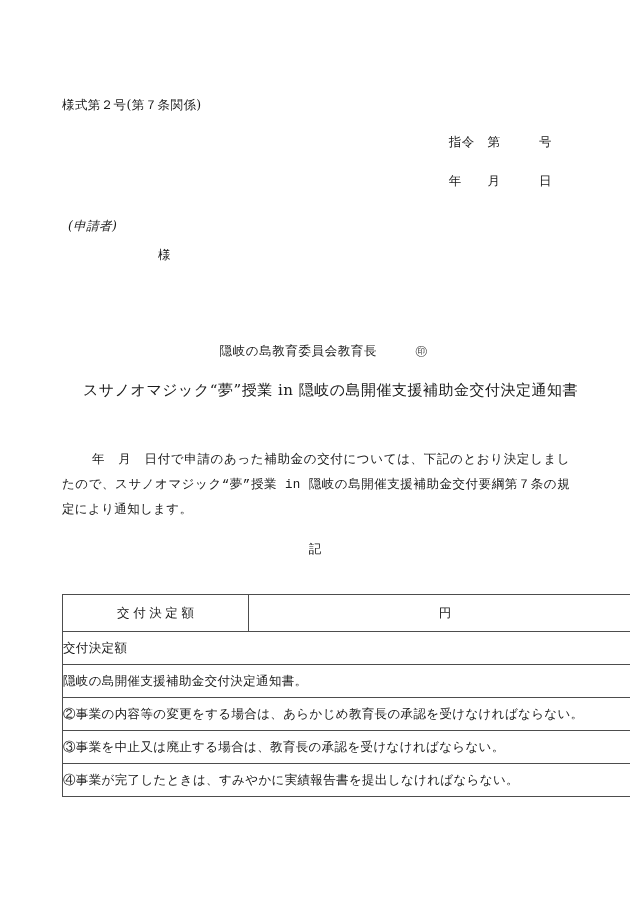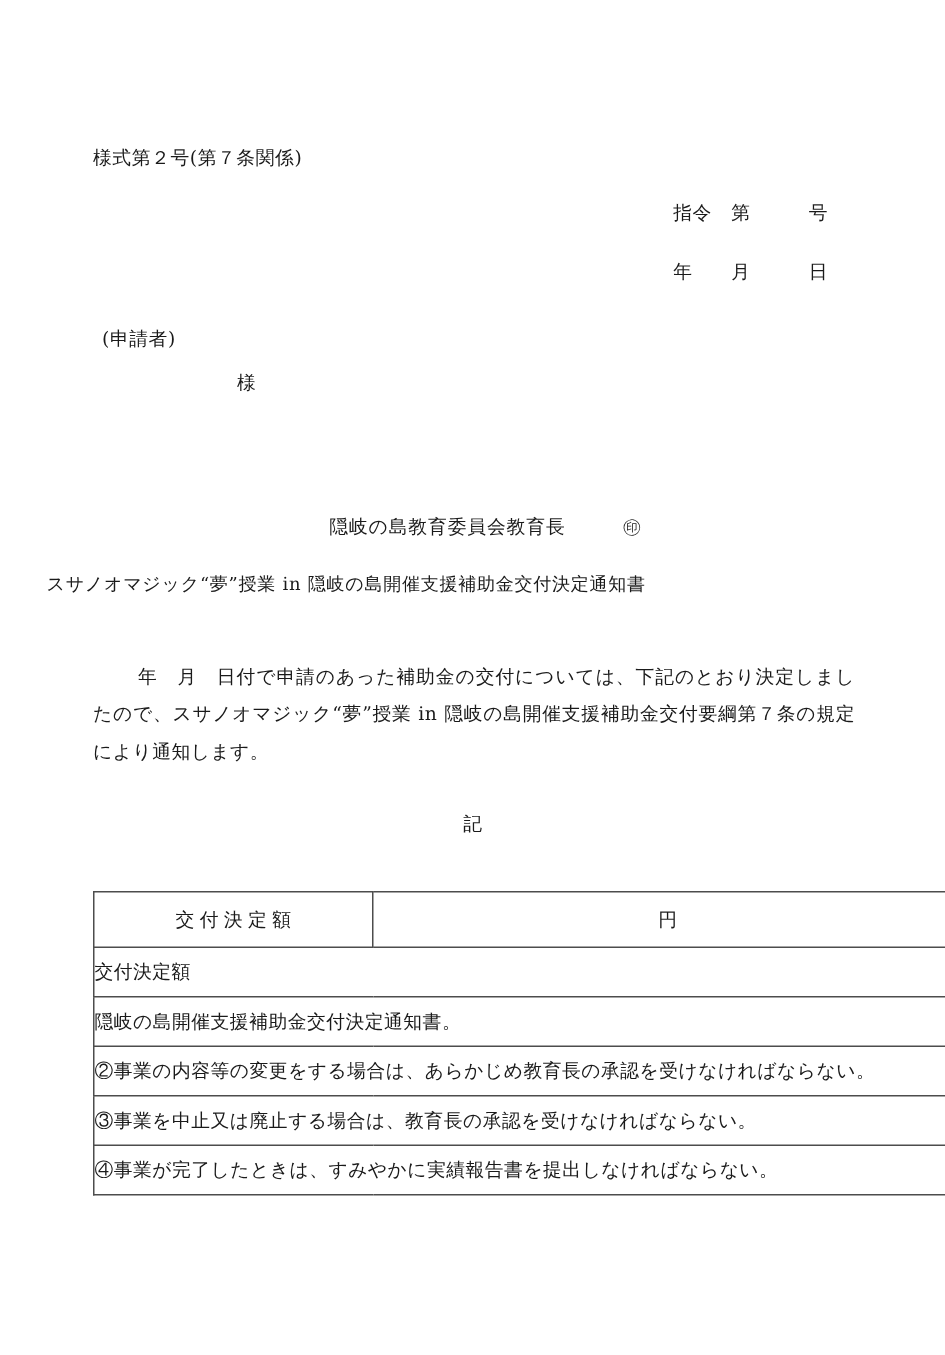--- a/index.html
+++ b/index.html
@@ -50,20 +50,21 @@
     white-space: pre;
     margin-bottom: 20px;
     letter-spacing: 0.4px;
   }
   .meta-row:last-child { margin-bottom: 15px; }
 
   
   .applicant-label {
     left: 68px;
     top: 217px;
+    font-style: italic;
   }
   .applicant-sama {
     left: 158px;
     top: 246px;
   }
 
   
   .issuer-line {
     position: absolute;
     left: 0;
@@ -80,37 +81,39 @@
     margin-left: 38px;
     font-size: 12.5px;
   }
 
   
   .doc-title {
     position: absolute;
     left: 0;
     right: 0;
     top: 381px;
-    font-size: 12px;
+    text-align: center;
+    font-size: 15px;
     letter-spacing: 0.5px;
     white-space: pre;
     padding-left: 31px;
   }
 
   
   .body-para {
     position: absolute;
     left: 62px;
-    top: 438px;
+    top: 448px;
     width: 508px;
     font-size: 12.5px;
     line-height: 2.0;
     letter-spacing: 0.35px;
     text-align: justify;
     text-justify: inter-character;
+    font-family: Liberation Mono, monospace;
   }
   .body-para .indent { padding-left: 2.4em; }
 
   
   .ki-mark {
     position: absolute;
     left: 0;
     right: 0;
     top: 541px;
     text-align: center;

